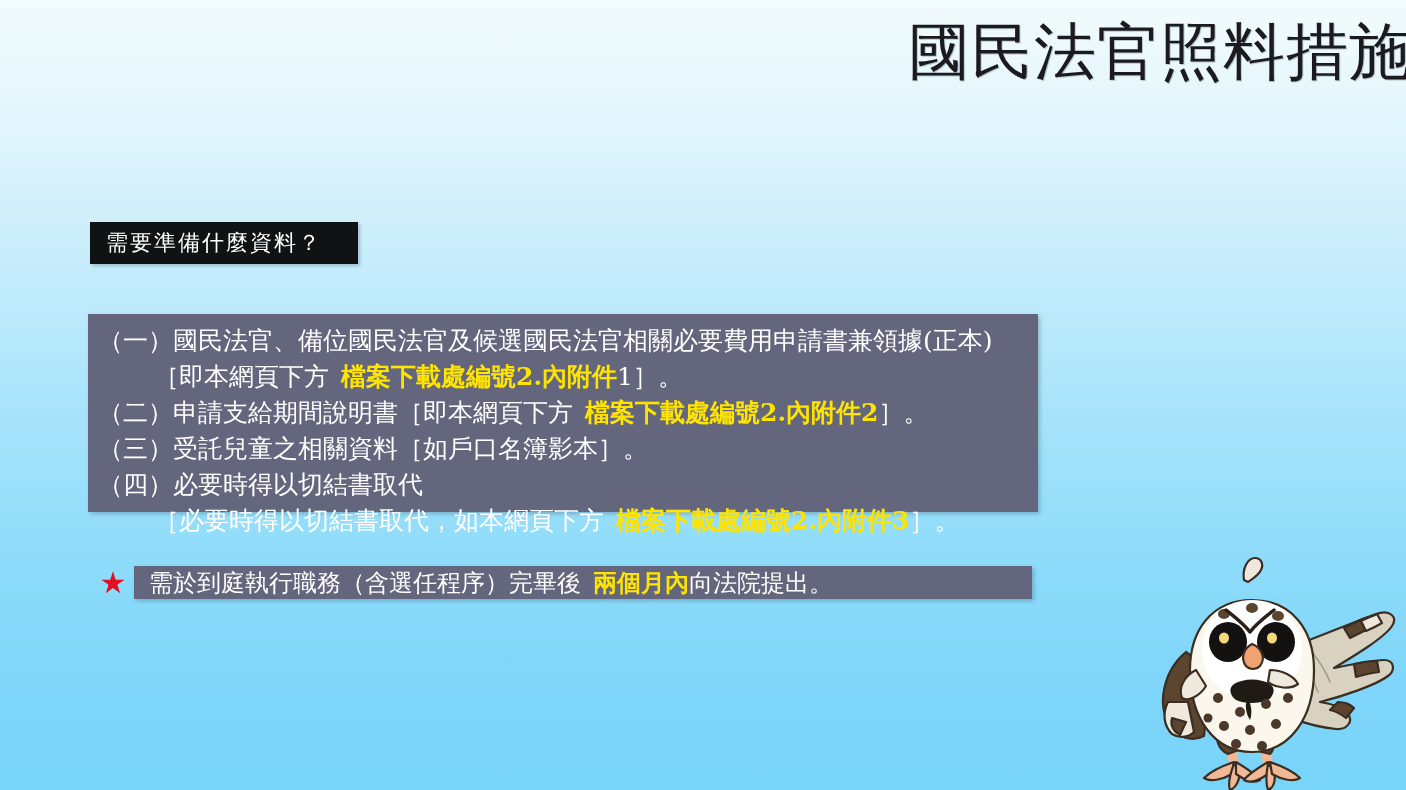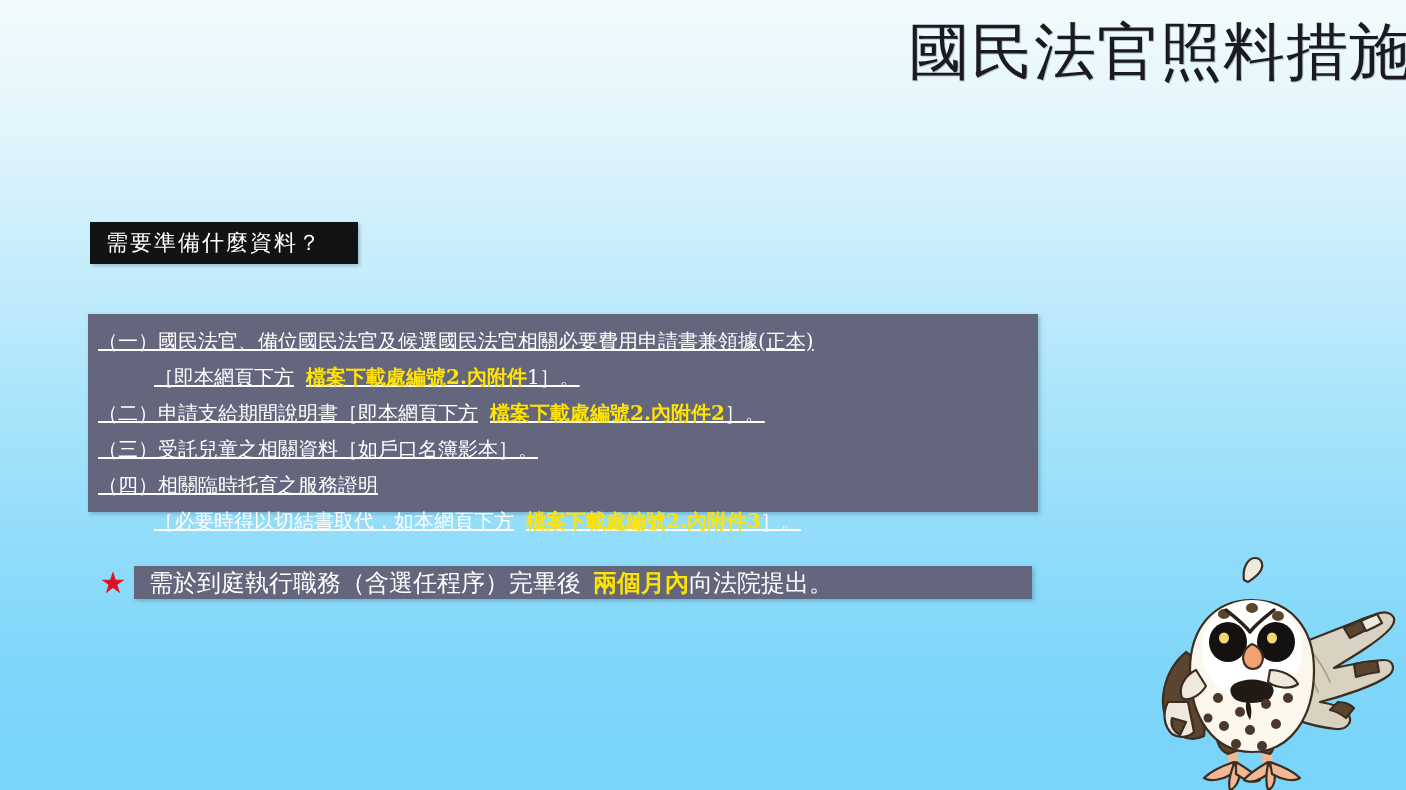--- a/index.html
+++ b/index.html
@@ -51,25 +51,24 @@
     position:absolute;
     left:88px; top:314px;
     width:950px; height:198px;
     background:#63667c;
     box-shadow:2px 2px 4px rgba(40,60,80,.28);
     padding:9px 0 0 10px;
   }
   .req-line {
     color:#ffffff;
     font-family:"DejaVu Serif","Liberation Serif", serif;
-    font-size:20px;
+    font-size:25px;
     line-height:36px;
     white-space:nowrap;
     letter-spacing:0px;
-    text-decoration:underline;
   }
   .req-line.indented { padding-left:56px; }
   .hl {
     color:#ffe400;
     font-weight:bold;
     margin-left:12px;
   }
 
   
   #note-row {
@@ -121,21 +120,21 @@
 <div id="section-chip">
   <span class="chip-text">需要準備什麼資料？</span>
 </div>
 
 <div id="requirements-panel">
 
 <div class="req-line"><span>（一）國民法官、備位國民法官及候選國民法官相關必要費用申請書兼領據(正本)</span></div>
     <div class="req-line indented"><span>［即本網頁下方</span><span class="hl">檔案下載處編號2.內附件</span><span>1］。</span></div>
     <div class="req-line"><span>（二）申請支給期間說明書［即本網頁下方</span><span class="hl">檔案下載處編號2.內附件2</span><span>］。</span></div>
     <div class="req-line"><span>（三）受託兒童之相關資料［如戶口名簿影本］。</span></div>
-    <div class="req-line"><span>（四）相關臨時托育之服務證明</span></div>
+    <div class="req-line"><span>（四）必要時得以切結書取代</span></div>
     <div class="req-line indented"><span>［必要時得以切結書取代，如本網頁下方</span><span class="hl">檔案下載處編號2.內附件3</span><span>］。</span></div>
   </div>
 
 <div id="note-row">
   <div id="note-star">★</div>
   <div id="note-bar">
     <span class="note-text"><span>需於到庭執行職務（含選任程序）完畢後</span><span class="hl">兩個月內</span><span>向法院提出。</span></span>
   </div>
 </div>
 

